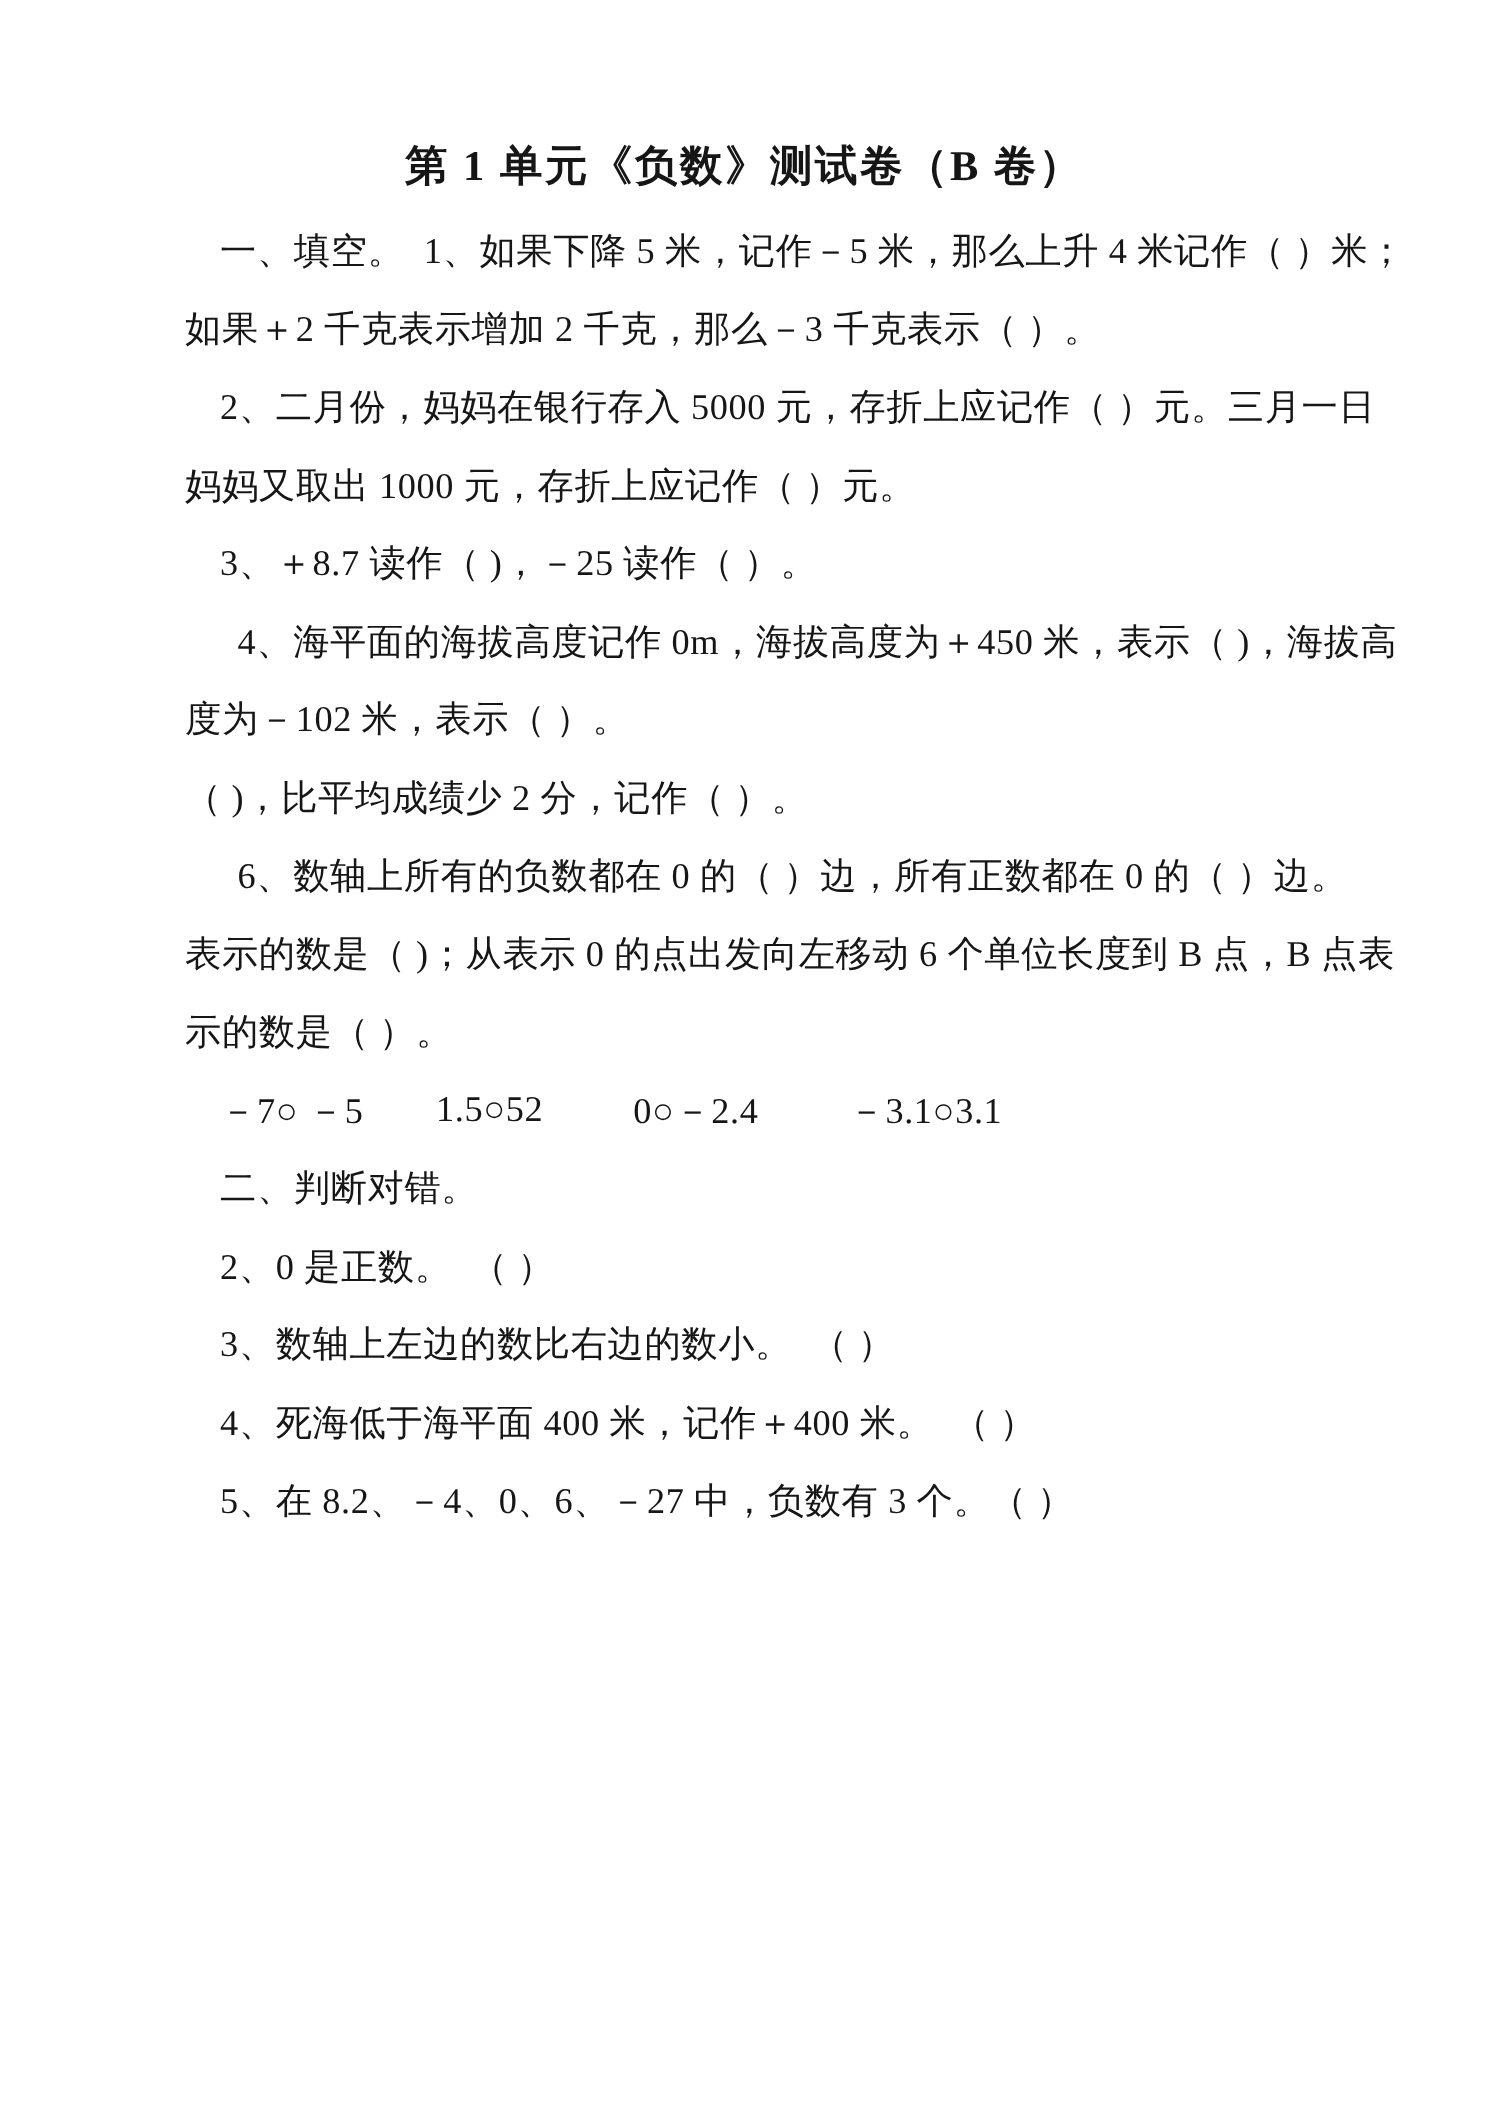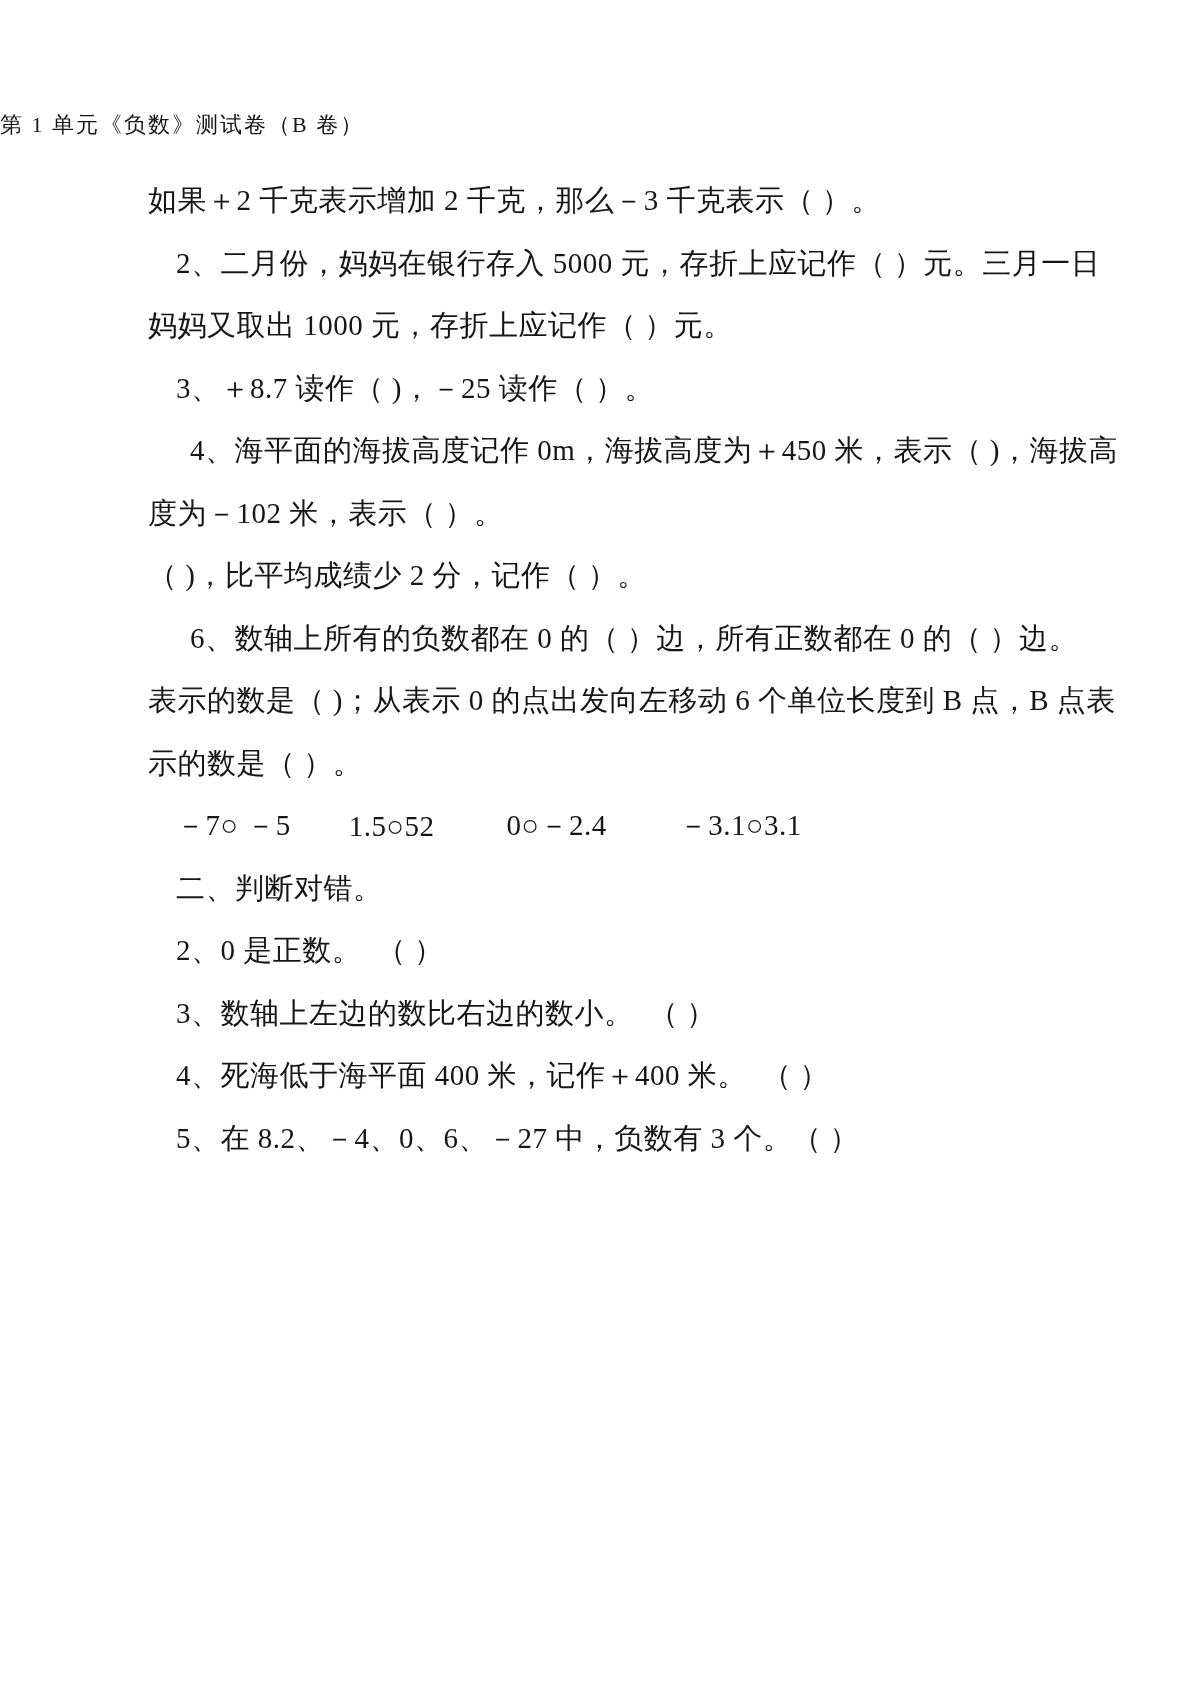--- a/index.html
+++ b/index.html
@@ -14,22 +14,23 @@
     background: #ffffff;
     color: #161616;
     font-family: "Liberation Serif", "DejaVu Serif", serif;
     overflow: hidden;
   }
   .title {
     position: absolute;
     top: 110px;
     left: 0;
     width: 100%;
-    font-size: 22px;
-    font-weight: 400;
+    text-align: center;
+    font-size: 34px;
+    font-weight: 700;
     letter-spacing: 2px;
     margin: 0;
   }
   .content {
     position: absolute;
     top: 170px;
     left: 148px;
     width: 915px;
   }
   .line {
@@ -48,20 +49,21 @@
 </style>
 </head>
 <body>
 
 <div class="page">
 
   <h1 class="title">第 1 单元《负数》测试卷（B 卷）</h1>
 
   <div class="content">
 
+    <div class="line ind1">一、填空。  1、如果下降 5 米，记作－5 米，那么上升 4 米记作（ ）米；</div>
     <div class="line">如果＋2 千克表示增加 2 千克，那么－3 千克表示（ ）。</div>
     <div class="line ind1">2、二月份，妈妈在银行存入 5000 元，存折上应记作（ ）元。三月一日</div>
     <div class="line">妈妈又取出 1000 元，存折上应记作（ ）元。</div>
     <div class="line ind1">3、＋8.7 读作（ )，－25 读作（ ）。</div>
     <div class="line ind2">4、海平面的海拔高度记作 0m，海拔高度为＋450 米，表示（ )，海拔高</div>
     <div class="line">度为－102 米，表示（ ）。</div>
     <div class="line">（ )，比平均成绩少 2 分，记作（ ）。</div>
     <div class="line ind2">6、数轴上所有的负数都在 0 的（ ）边，所有正数都在 0 的（ ）边。</div>
     <div class="line">表示的数是（ )；从表示 0 的点出发向左移动 6 个单位长度到 B 点，B 点表</div>
     <div class="line">示的数是（ ）。</div>

